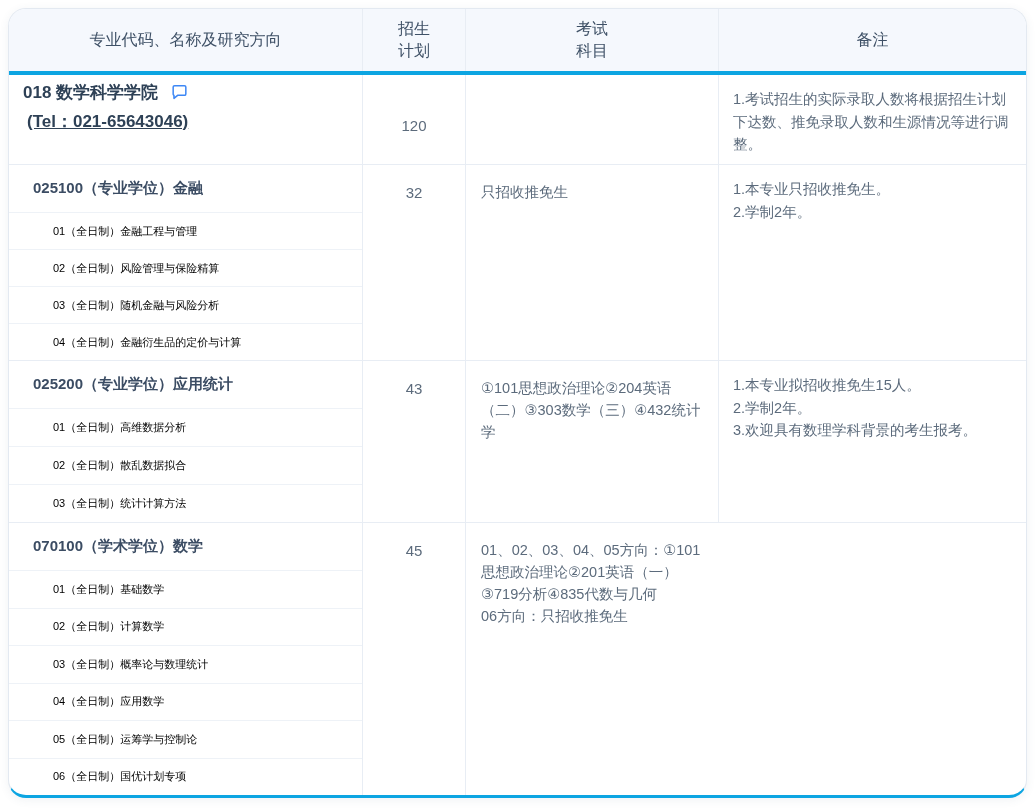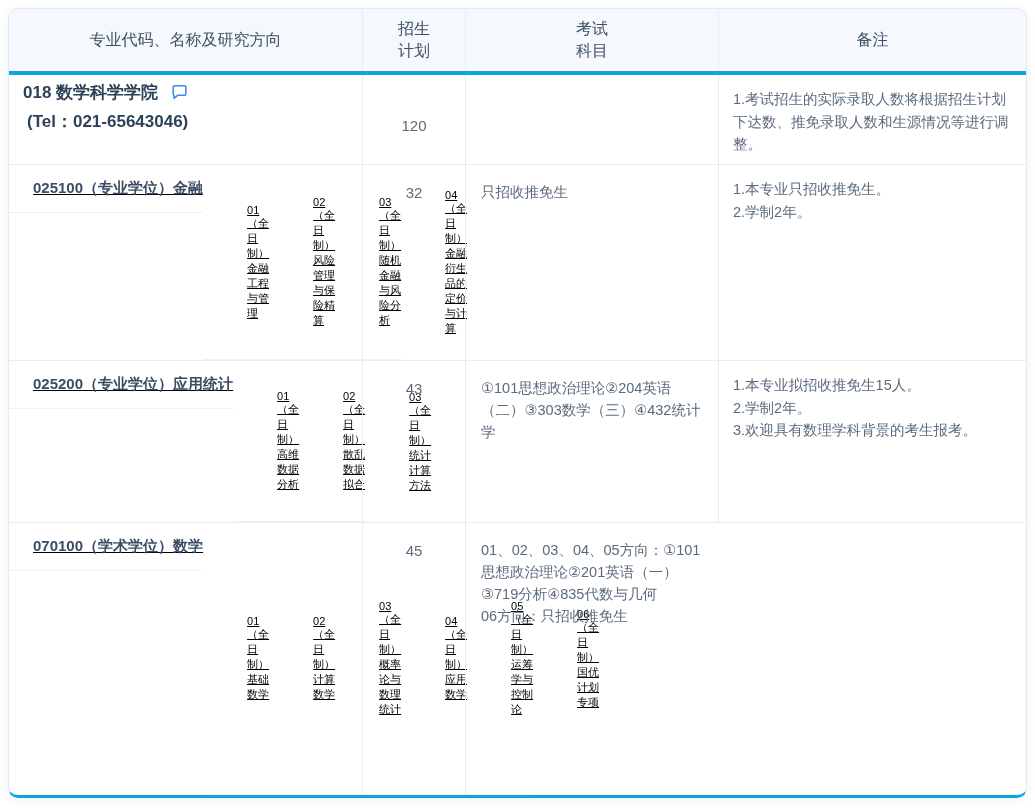--- a/index.html
+++ b/index.html
@@ -1,44 +1,44 @@
 <!DOCTYPE html>
 <html><head>
 <meta charset="utf-8">
 <style>
   * { margin:0; padding:0; box-sizing:border-box; }
   html,body { width:1035px; height:808px; background:#ffffff; overflow:hidden;
     font-family:"Liberation Sans","DejaVu Sans",sans-serif; }
   .tbl { position:absolute; left:8px; top:8px; width:1019px;
     background:#fff; border:1px solid #e3e9f1; border-bottom:3px solid #0ca5e2;
-    border-radius:10px; overflow:hidden; box-shadow:0 2px 10px rgba(70,90,120,.08); }
+    border-radius:18px; overflow:hidden; box-shadow:0 2px 10px rgba(70,90,120,.08); }
   .row { display:grid; grid-template-columns:353px 103px 253px 308px; }
   .row > .c { border-left:1px solid #e8edf4; min-width:0; }
   .row > .c:first-child { border-left:none; }
   .grp { border-top:1px solid #e8edf4; }
   
   .hrow { border-bottom:4px solid #0ca5e2; }
   .hrow .c { height:62px; background:#f5f8fd; display:flex; align-items:center;
     justify-content:center; text-align:center; color:#3e5066; font-size:16px;
     line-height:1.4; white-space:pre-line; }
   
   .drow { height:89px; }
   .dcell { display:flex; flex-direction:column; justify-content:flex-start;
     padding:6px 10px 6px 14px; }
   .dtitle-line { display:flex; align-items:center; gap:12px; }
   .dtitle { font-size:17px; font-weight:bold; color:#2e4156; }
-  .dtel { font-size:17px; font-weight:bold; color:#2e4156; margin-top:6px; padding-left:4px; }
+  .dtel { font-size:17px; font-weight:bold; color:#2e4156; margin-top:6px; padding-left:4px;text-decoration:underline; }
   .comment-svg { width:19px; height:19px; flex:0 0 auto; cursor:pointer; }
   
   .plan { text-align:center; color:#5c6b7c; font-size:15px; padding-top:19px; }
   .plan.mid { display:flex; align-items:center; justify-content:center; padding-top:11px;text-align:right; }
   .exam { padding:16px 14px 0 15px; color:#5c6b7c; font-size:14.5px; line-height:22px; }
   .remark { padding:13px 12px 0 14px; color:#5c6b7c; font-size:14.5px; line-height:22.5px; }
   
-  .seccol { display:flex; flex-direction:row;text-decoration:underline; }
+  .seccol { display:flex; flex-direction:column; }
   .sectitle { height:48px; flex:0 0 auto; display:flex; align-items:center;
     padding-left:24px; font-size:15px; font-weight:bold; color:#3b4c63;
     border-bottom:1px solid #eef2f7; }
   .dir { flex:1 1 auto; display:flex; align-items:center; padding-left:44px;
     font-size:11px; color:#000000; border-bottom:1px solid #eef2f7; }
   .dir:last-child { border-bottom:none; }
   .s1 { height:196px; } .s2 { height:162px; } .s3 { height:273px; }
 </style>
 </head>
 <body>

